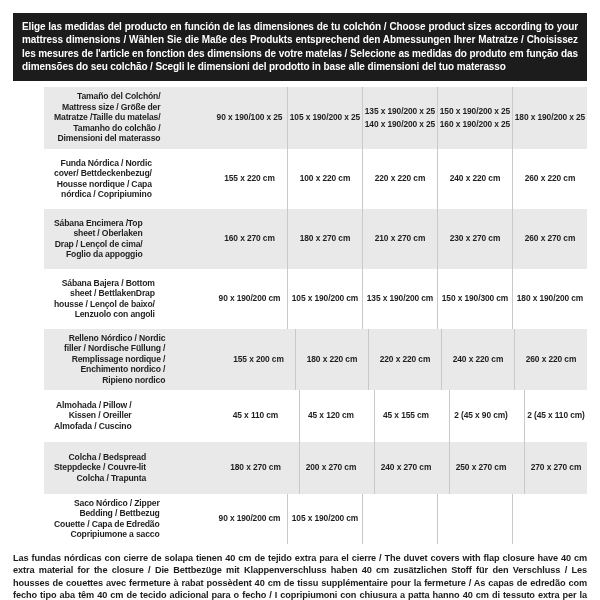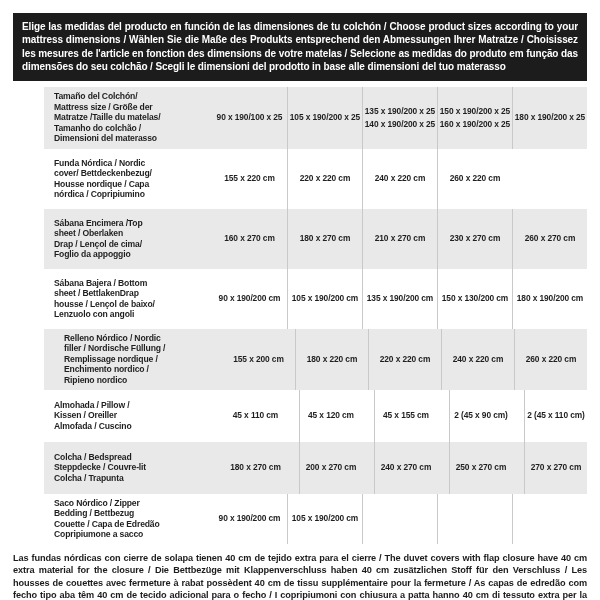--- a/index.html
+++ b/index.html
@@ -33,21 +33,21 @@
     align-items: center;
     font-weight: bold;
     color: #1f1f1f;
     white-space: pre-line;
   }
   .label {
     padding: 4px 4px 4px 10px;
     font-size: 8.6px;
     line-height: 1.22;
     letter-spacing: -0.15px;
-    text-align: left;
+    text-align: right;
   }
   .val {
     justify-content: center;
     text-align: center;
     font-size: 8.4px;
     line-height: 1.5;
     letter-spacing: -0.1px;
     border-left: 1px solid #c9c9c9;
   }
   .row > .val:nth-child(2) { border-left: none; }
@@ -91,20 +91,21 @@
 160 x 190/200 x 25</div>
       <div class="cell val">180 x 190/200 x 25</div>
     </div>
 
     <div class="row rh-tall">
       <div class="cell label">Funda Nórdica /  Nordic
 cover/ Bettdeckenbezug/
 Housse nordique  / Capa
 nórdica / Copripiumino</div>
       <div class="cell val">155 x 220 cm</div>
+      <div class="cell val">100 x 220 cm</div>
       <div class="cell val">220 x 220 cm</div>
       <div class="cell val">240 x 220 cm</div>
       <div class="cell val">260 x 220 cm</div>
     </div>
 
     <div class="row rh-tall">
       <div class="cell label">Sábana Encimera /Top
 sheet / Oberlaken
 Drap / Lençol de cima/
 Foglio da appoggio</div>
@@ -116,21 +117,21 @@
     </div>
 
     <div class="row rh-tall">
       <div class="cell label">Sábana Bajera / Bottom
 sheet / BettlakenDrap
 housse / Lençol de baixo/
 Lenzuolo con angoli</div>
       <div class="cell val">90 x 190/200 cm</div>
       <div class="cell val">105 x 190/200 cm</div>
       <div class="cell val">135 x 190/200 cm</div>
-      <div class="cell val">150 x 130/200 cm</div>
+      <div class="cell val">150 x 190/300 cm</div>
       <div class="cell val">180 x 190/200 cm</div>
     </div>
 
     <div class="row rh-relleno">
       <div class="cell label">Relleno Nórdico / Nordic
 filler / Nordische Füllung /
 Remplissage nordique /
 Enchimento nordico /
 Ripieno nordico</div>
       <div class="cell val">155 x 200 cm</div>

